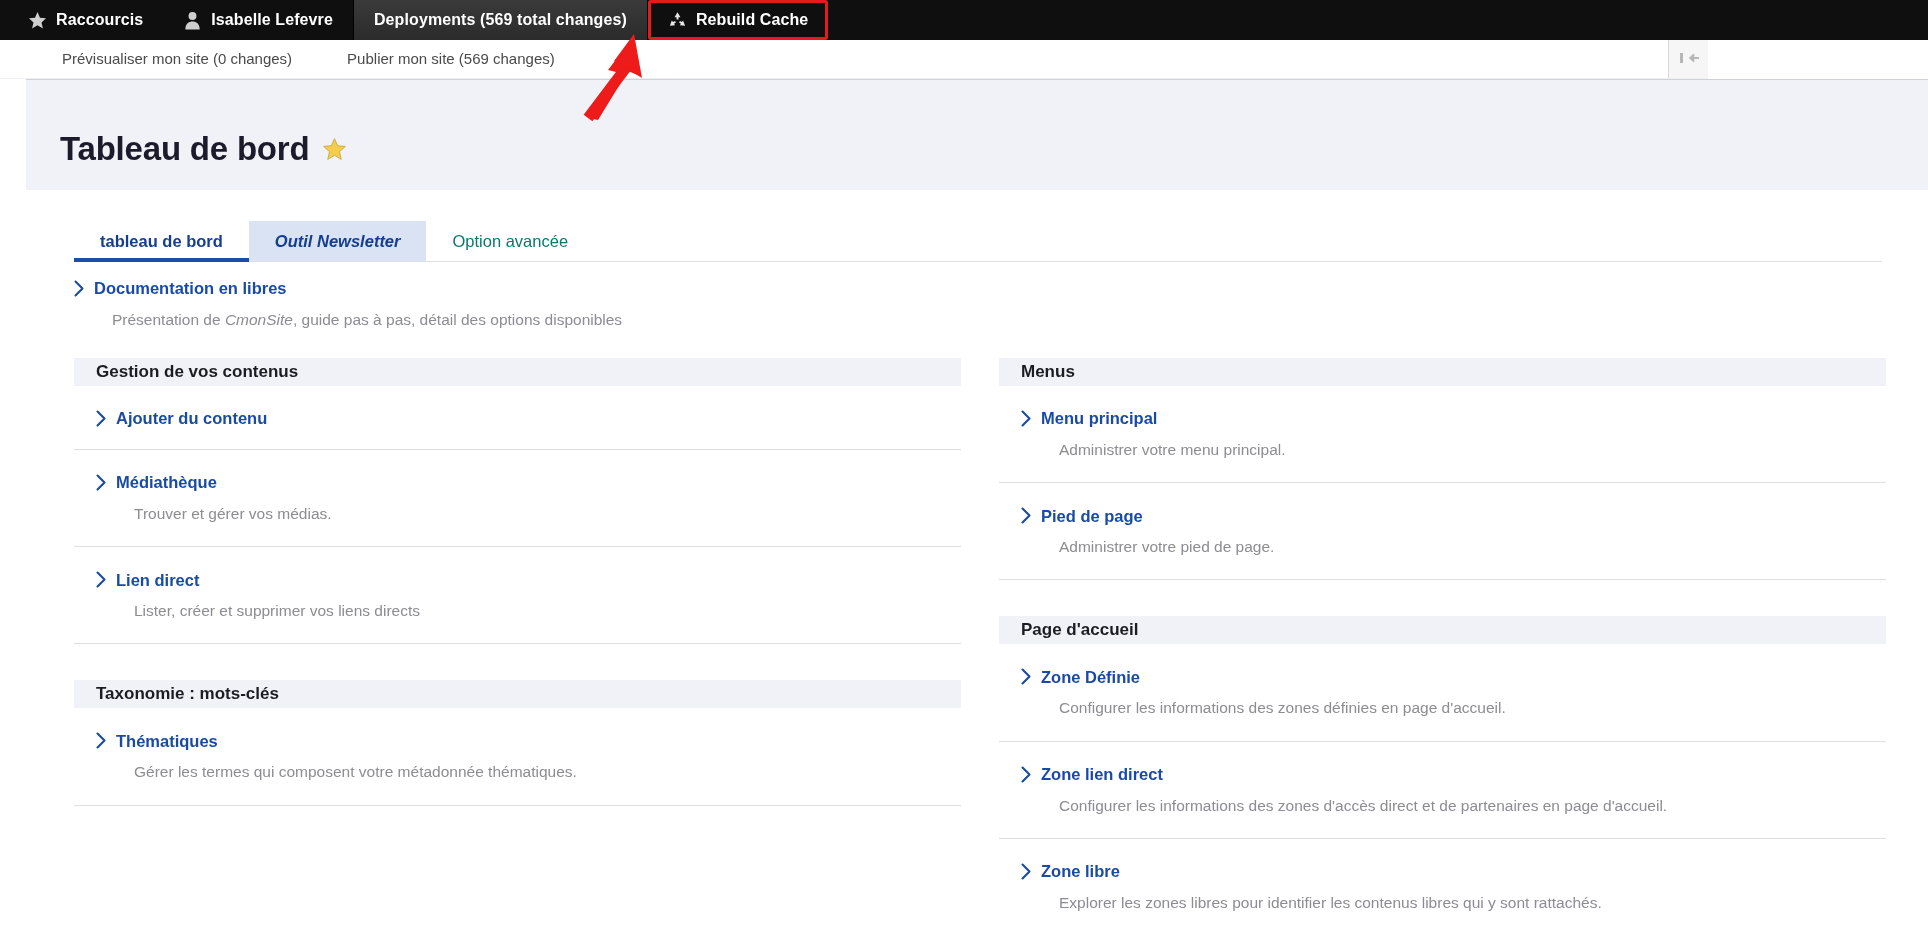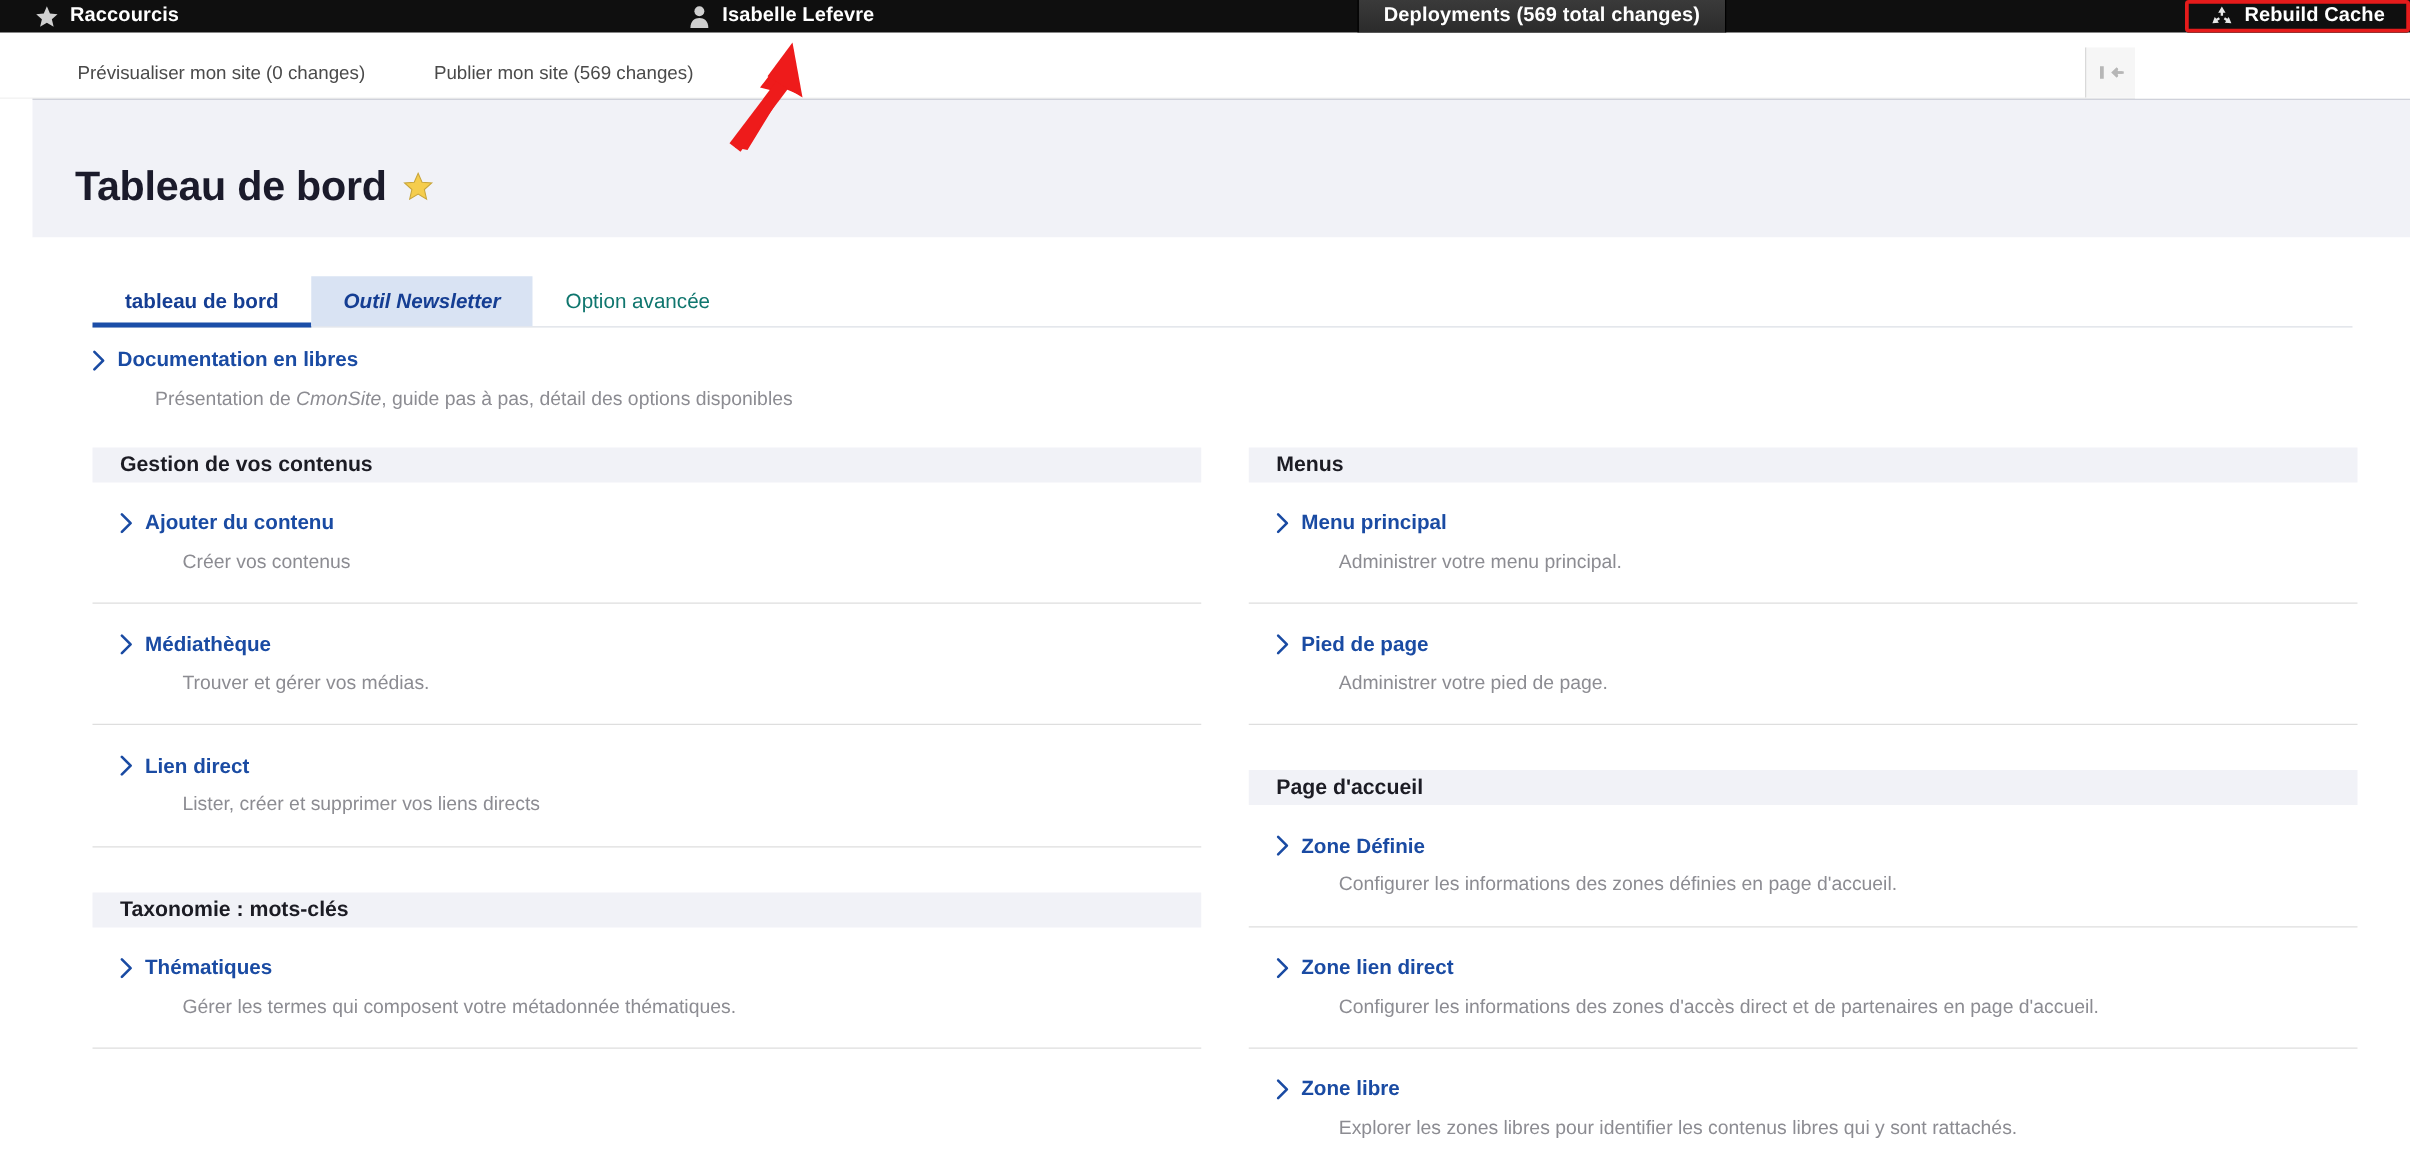--- a/index.html
+++ b/index.html
@@ -11,26 +11,25 @@
     background: #ffffff;
     font-family: "Liberation Sans", sans-serif;
     -webkit-font-smoothing: antialiased;
   }
 
   
   #admin-toolbar {
     position: absolute;
     top: 0; left: 0;
     width: 1928px;
-    height: 26px;
+    height: 40px;
     background: #0f0f0f;
     display: flex;
     align-items: stretch;
     z-index: 30;
-    justify-content: space-between;
   }
   .tb-item {
     display: flex;
     align-items: center;
     gap: 9px;
     padding: 0 20px 0 20px;
     color: #ffffff;
     font-size: 16px;
     font-weight: bold;
     letter-spacing: .1px;
@@ -163,21 +162,21 @@
     gap: 9px;
     font-size: 16.5px;
     font-weight: bold;
     color: #1a4ba3;
     cursor: pointer;
     line-height: 1;
   }
   .chev { flex: none; display: block; }
   .entry-desc {
     margin-top: 13px;
-    margin-left: 50px;
+    margin-left: 38px;
     font-size: 15.5px;
     color: #8c8c92;
     line-height: 1.3;
   }
   .entry-desc i { font-style: italic; }
 
   
   #cols {
     margin: 28px 0 0 48px;
     width: 1812px;
@@ -305,21 +304,20 @@
         <div class="panel-body">
 
 
           <div class="row">
             <div class="entry-title">
               <svg class="chev" width="11" height="17" viewBox="0 0 11 17">
                   <path d="M1.5 1.5 L8.5 8.5 L1.5 15.5" stroke="#1a4ba3" stroke-width="2.1" fill="none" stroke-linecap="round" stroke-linejoin="round"></path>
                 </svg>
               <span>Ajouter du contenu</span>
             </div>
-            <div class="entry-desc">Créer vos contenus</div>
           </div>
 
           <div class="row">
             <div class="entry-title">
               <svg class="chev" width="11" height="17" viewBox="0 0 11 17">
                   <path d="M1.5 1.5 L8.5 8.5 L1.5 15.5" stroke="#1a4ba3" stroke-width="2.1" fill="none" stroke-linecap="round" stroke-linejoin="round"></path>
                 </svg>
               <span>Médiathèque</span>
             </div>
             <div class="entry-desc">Trouver et gérer vos médias.</div>

